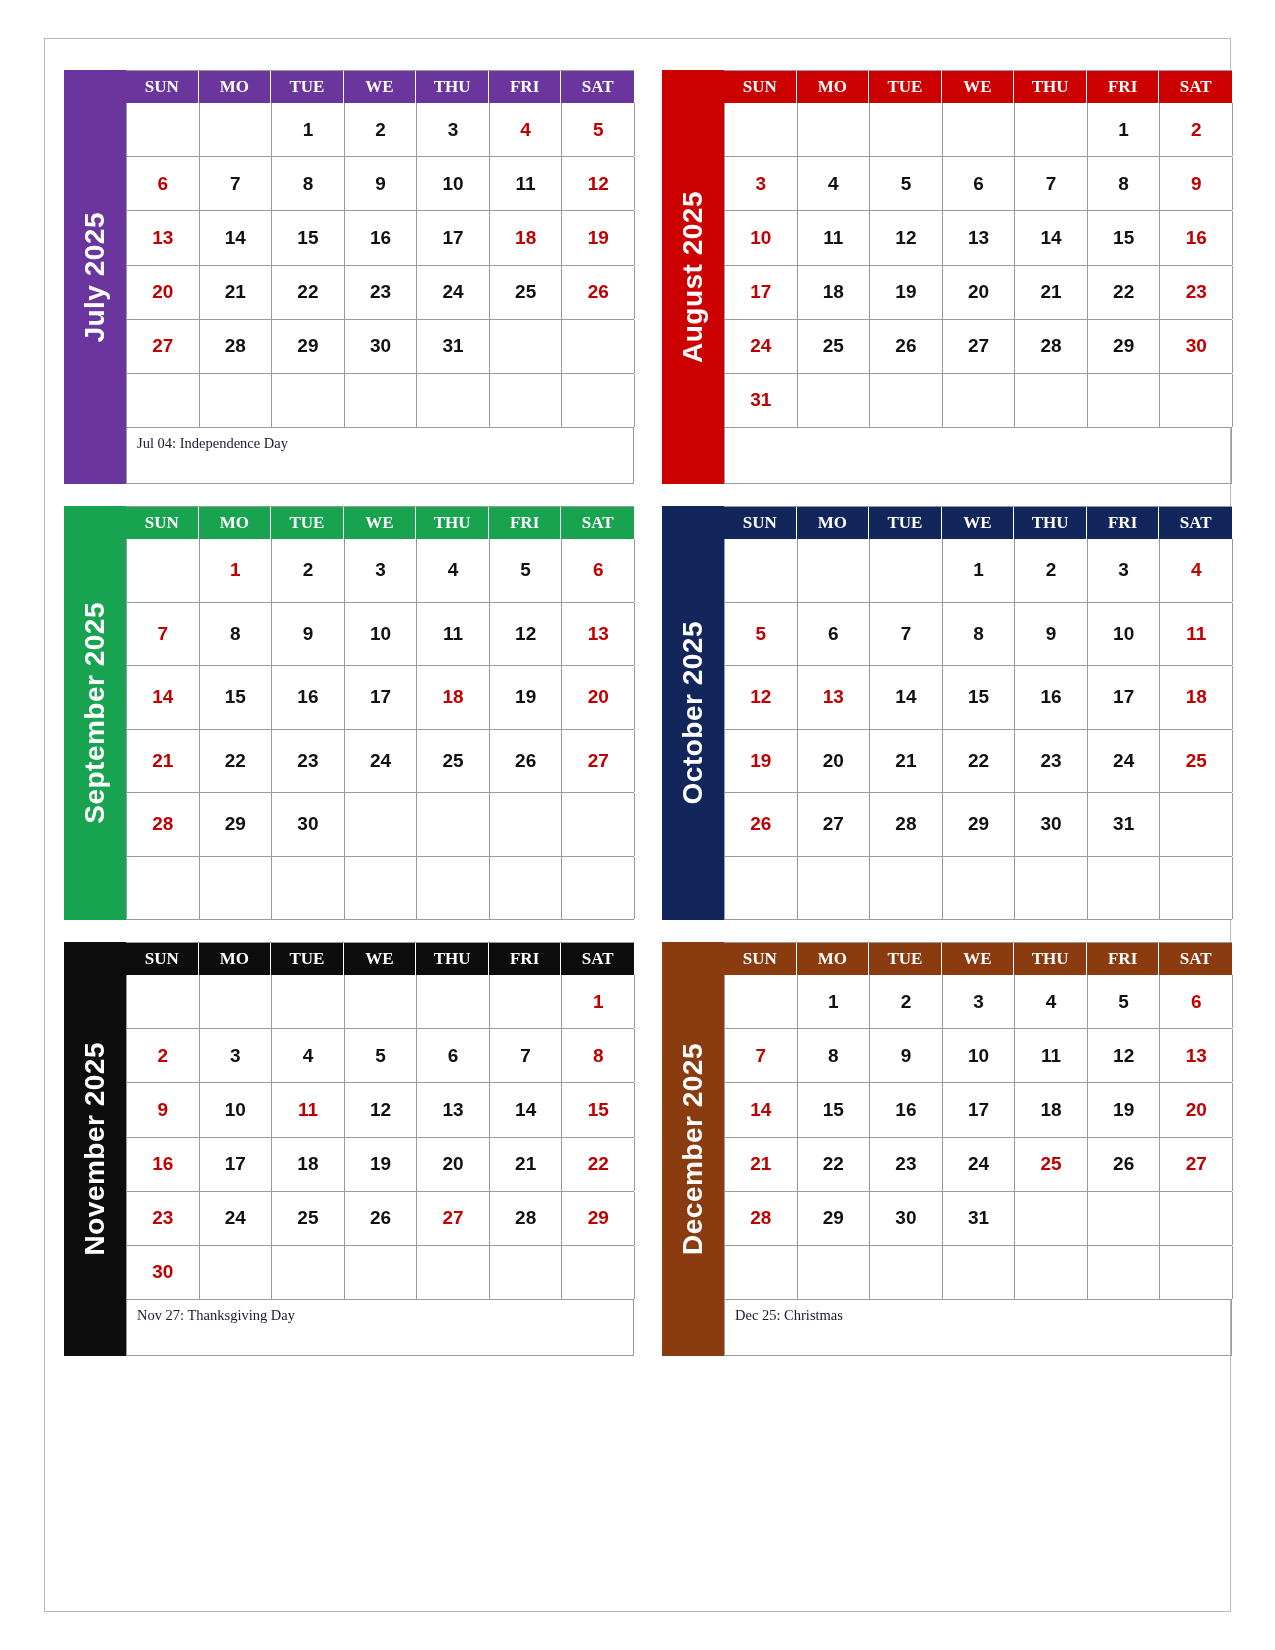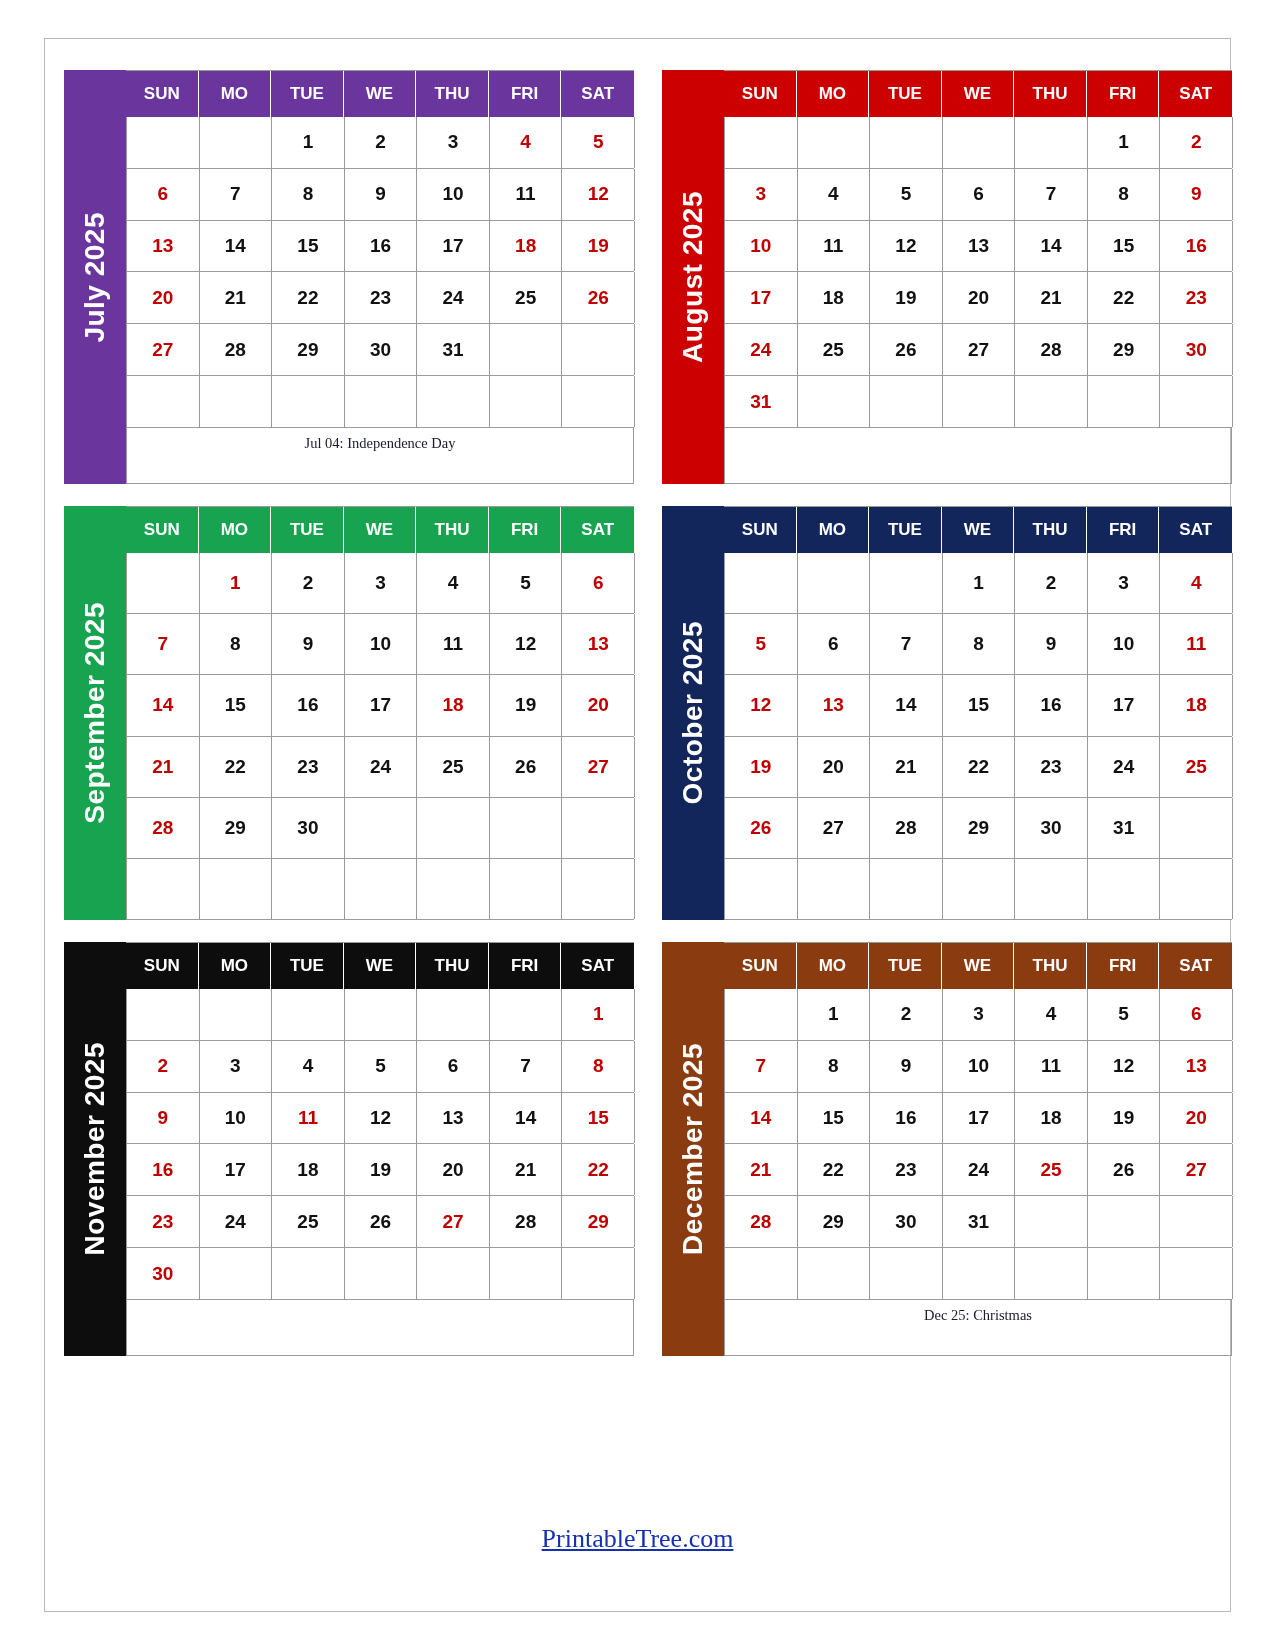--- a/index.html
+++ b/index.html
@@ -64,21 +64,22 @@
   }
   .month-body {
     flex: 1 1 auto;
     display: flex;
     flex-direction: column;
     border-top: 1px solid #9a9a9a;
   }
   .dow-row {
     display: grid;
     grid-template-columns: repeat(7, 1fr);
-    height: 46px;
+    height: 32px;
+    font-family: Liberation Serif, serif;
   }
   .dow {
     display: flex;
     align-items: center;
     justify-content: center;
     color: #fff;
     font-size: 17px;
     font-weight: bold;
     border-right: 1px solid #ffffff;
     box-sizing: border-box;
@@ -114,21 +115,21 @@
     border-left: 1px solid #9a9a9a;
     border-right: 1px solid #9a9a9a;
     border-bottom: 1px solid #9a9a9a;
     padding: 6px 10px 0 10px;
     box-sizing: border-box;
     font-family: "Liberation Serif", serif;
     font-size: 14.5px;
     line-height: 19px;
     color: #1a1a2e;
   }
-  .notes div { white-space: nowrap; text-align: center; }
+  .notes div { white-space: nowrap; }
   .footer {
     position: absolute;
     left: 0;
     right: 0;
     bottom: 96px;
     text-align: center;
   }
   .footer a {
     font-family: "Liberation Serif", serif;
     font-size: 26px;
@@ -498,20 +499,21 @@
               <div class="day weekend-red">30</div>
               <div class="day"></div>
               <div class="day"></div>
               <div class="day"></div>
               <div class="day"></div>
               <div class="day"></div>
               <div class="day"></div>
             </div>
           </div>
           <div class="notes">
+            <div>Nov 27: Thanksgiving Day</div>
           </div>
         </div>
       </div>
       <div class="month">
         <div class="month-tab" style="background: rgb(138, 59, 16);">
           <span>December 2025</span>
         </div>
         <div class="month-body">
           <div class="dow-row" style="background: rgb(138, 59, 16);">
             <div class="dow">SUN</div>
@@ -577,16 +579,13 @@
               <div class="day"></div>
               <div class="day"></div>
             </div>
           </div>
           <div class="notes">
             <div>Dec 25: Christmas</div>
           </div>
         </div>
       </div>
     </div>
-  <div class="footer">
-    <a href="#">PrintableTree.com</a>
-  </div>
 </div>
 
 </body></html>

